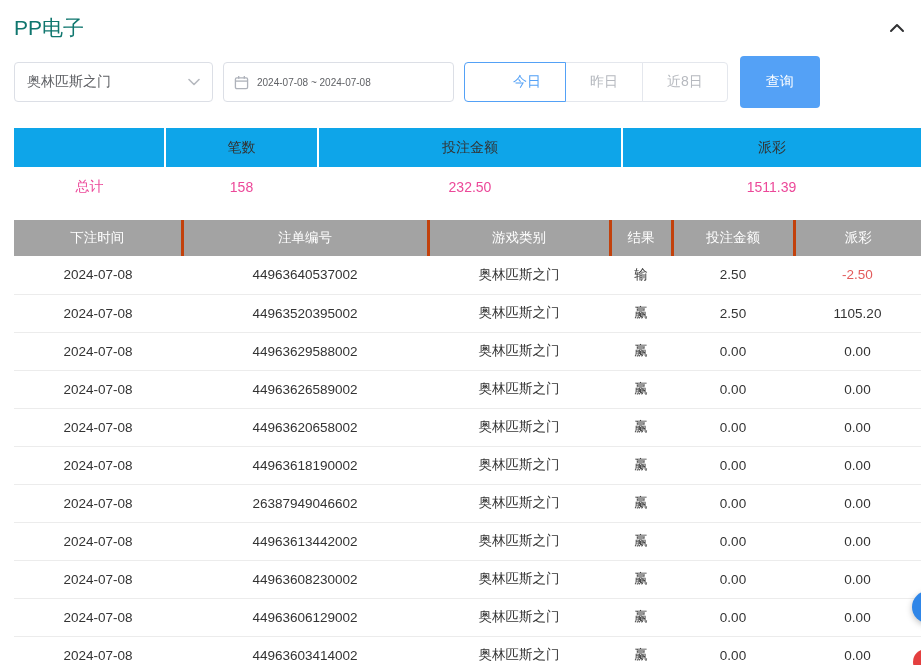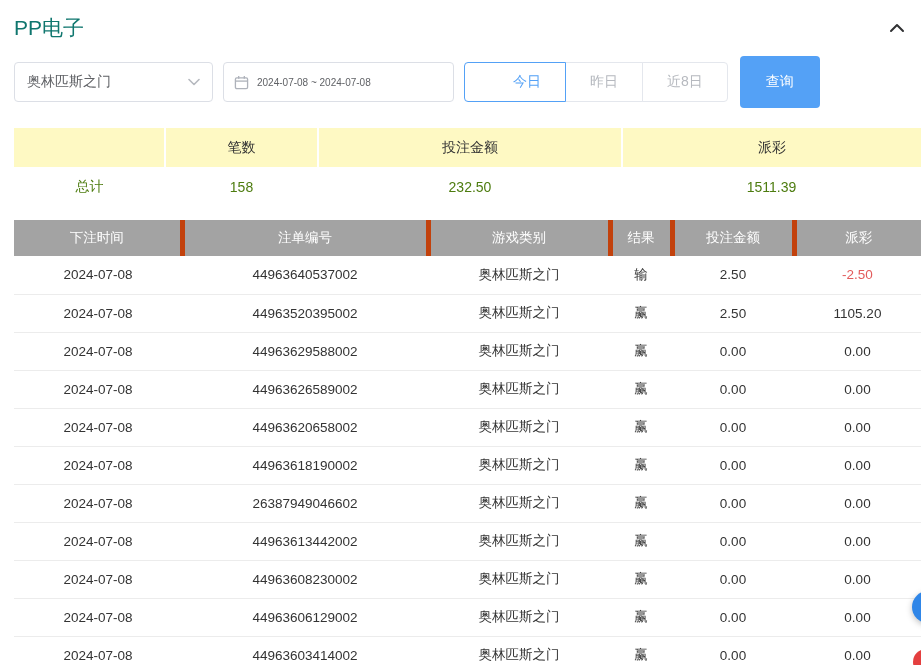--- a/index.html
+++ b/index.html
@@ -44,33 +44,33 @@
   .search-btn {
     height:52px; padding:0 26px; background:#54a1f6; color:#fff; border:none;
     border-radius:4px; font-size:14px; cursor:pointer; margin-left:2px;
     font-family:inherit;
   }
 
   
   table { border-collapse:collapse; table-layout:fixed; }
   .summary-table { width:907px; margin-top:20px; font-size:14px; }
   .summary-table th {
-    background:#fef9c3; height:39px; font-weight:normal; color:#333;
+    background:#0ea5e9; height:39px; font-weight:normal; color:#333;
     border-right:2px solid #fff; text-align:center;
   }
   .summary-table th:last-child { border-right:none; }
   .summary-table td {
-    background:#fff; height:40px; text-align:center; color:#4d7c0f; font-size:14px;
+    background:#fff; height:40px; text-align:center; color:#ec4899; font-size:14px;
   }
 
   
   .bet-table { width:907px; margin-top:13px; font-size:13.5px; }
   .bet-table thead th {
     background:#a3a3a3; color:#fff; height:36px; font-weight:normal;
-    border-right:5px solid #c2410c; text-align:center; font-size:13.5px;
+    border-right:3px solid #c2410c; text-align:center; font-size:13.5px;
   }
   .bet-table thead th:last-child { border-right:none; }
   .bet-table tbody td {
     height:38px; text-align:center; color:#333;
     border-bottom:1px solid #ececec; background:#fff;
   }
   .bet-table tbody td.negative { color:#e25b5b; }
 
   
   .float-service {

